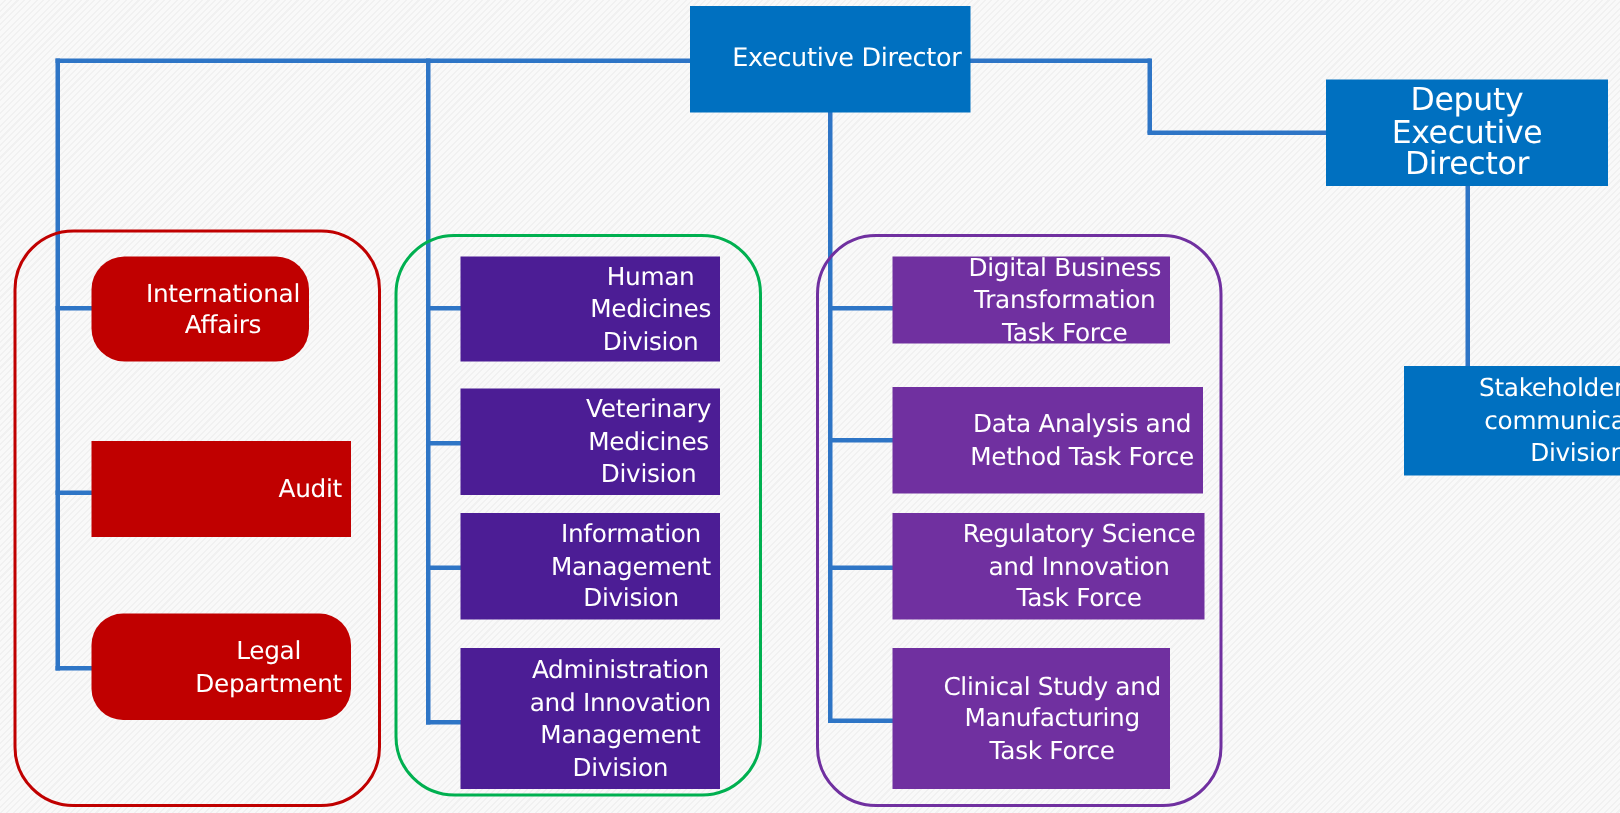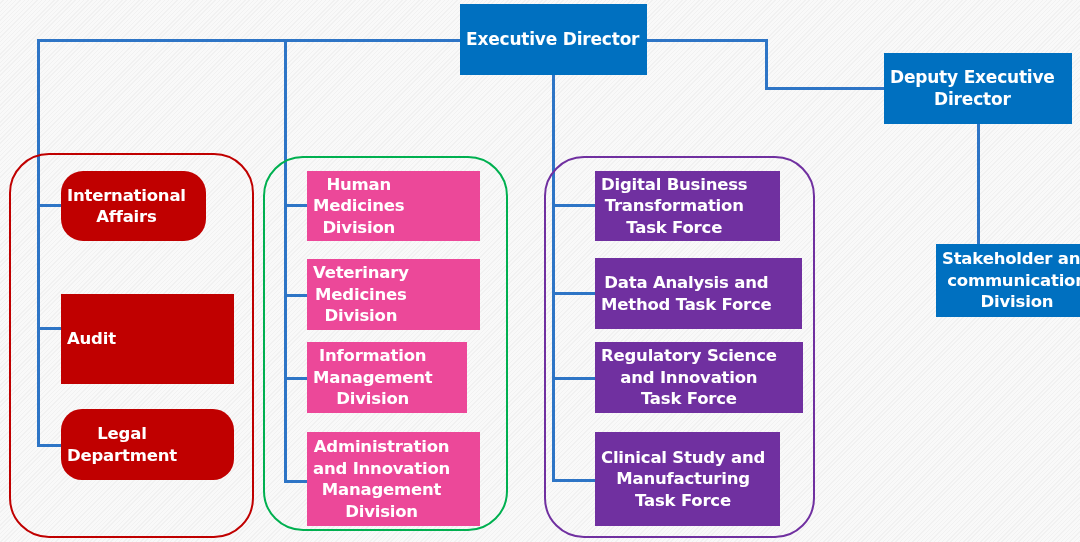--- a/index.html
+++ b/index.html
@@ -2,25 +2,25 @@
 <html><head>
 <meta charset="utf-8">
 <style>
   html,body{margin:0;padding:0;}
   body{width:1080px;height:542px;position:relative;overflow:hidden;
     background:#f7f7f7;
     background-image:repeating-linear-gradient(135deg,#f9f9f9 0px,#f9f9f9 2px,#f1f1f1 2px,#f1f1f1 3px);
     font-family:"DejaVu Sans","Liberation Sans",sans-serif;}
   .line{position:absolute;background:#2e75c6;}
   .group{position:absolute;border:2px solid;border-radius:40px;box-sizing:border-box;}
-  .box{position:absolute;display:flex;align-items:center;justify-content:flex-start;text-align:center;
-    color:#fff;font-size:16.5px;line-height:21.5px;box-sizing:border-box;padding:0 6px;letter-spacing:-0.2px;font-weight:bold;}
+  .box{position:absolute;display:flex;align-items:center;justify-content:flex-end;text-align:center;
+    color:#fff;font-size:16.5px;line-height:21.5px;box-sizing:border-box;padding:0 6px;letter-spacing:-0.2px;}
   .blue{background:#0070c0;}
   .red{background:#c00000;}
-  .green{background:#ec4899;}
+  .green{background:#4c1d95;}
   .purple{background:#7030a0;}
   .box span{white-space:pre-line;}
 </style>
 </head>
 <body>
 
 <div class="line" style="left:37px;top:39px;width:424px;height:3px;"></div>
 <div class="line" style="left:37px;top:39px;width:3px;height:408px;"></div>
 <div class="line" style="left:37px;top:204px;width:25px;height:3px;"></div>
 <div class="line" style="left:37px;top:327px;width:25px;height:3px;"></div>
@@ -43,65 +43,65 @@
 <div class="line" style="left:765px;top:87px;width:120px;height:3px;"></div>
 <div class="line" style="left:977px;top:123px;width:3px;height:122px;"></div>
 
 <div class="group" style="left:9px;top:153px;width:245px;height:385px;border-color:#c00000;"></div>
 <div class="group" style="left:263px;top:156px;width:245px;height:375px;border-color:#00b050;"></div>
 <div class="group" style="left:544px;top:156px;width:271px;height:382px;border-color:#7030a0;"></div>
 
 <div class="box blue" style="left:460px;top:4px;width:187px;height:71px;font-size:17px;">
   <span>Executive Director</span>
 </div>
-<div class="box blue" style="left:884px;top:53px;width:188px;height:71px;font-size:17px;">
+<div class="box blue" style="left:884px;top:53px;width:188px;height:71px;font-size:21px;">
   <span>Deputy Executive
 Director</span>
 </div>
 <div class="box blue" style="left:936px;top:244px;width:188px;height:73px;">
   <span>Stakeholder and
 communication
 Division</span>
 </div>
 
 <div class="box red" style="left:61px;top:171px;width:145px;height:70px;border-radius:22px;">
   <span>International
 Affairs</span>
 </div>
-<div class="box red" style="left:61px;top:294px;width:173px;height:90px;">
+<div class="box red" style="left:61px;top:294px;width:173px;height:64px;">
   <span>Audit</span>
 </div>
 <div class="box red" style="left:61px;top:409px;width:173px;height:71px;border-radius:21px;">
   <span>Legal
 Department</span>
 </div>
 
 <div class="box green" style="left:307px;top:171px;width:173px;height:70px;">
   <span>Human
 Medicines
 Division</span>
 </div>
 <div class="box green" style="left:307px;top:259px;width:173px;height:71px;">
   <span>Veterinary
 Medicines
 Division</span>
 </div>
-<div class="box green" style="left:307px;top:342px;width:160px;height:71px;">
+<div class="box green" style="left:307px;top:342px;width:173px;height:71px;">
   <span>Information
 Management
 Division</span>
 </div>
 <div class="box green" style="left:307px;top:432px;width:173px;height:94px;">
   <span>Administration
 and Innovation
 Management
 Division</span>
 </div>
 
-<div class="box purple" style="left:595px;top:171px;width:185px;height:70px;">
+<div class="box purple" style="left:595px;top:171px;width:185px;height:58px;">
   <span>Digital Business
 Transformation
 Task Force</span>
 </div>
 <div class="box purple" style="left:595px;top:258px;width:207px;height:71px;">
   <span>Data Analysis and
 Method Task Force</span>
 </div>
 <div class="box purple" style="left:595px;top:342px;width:208px;height:71px;">
   <span>Regulatory Science

